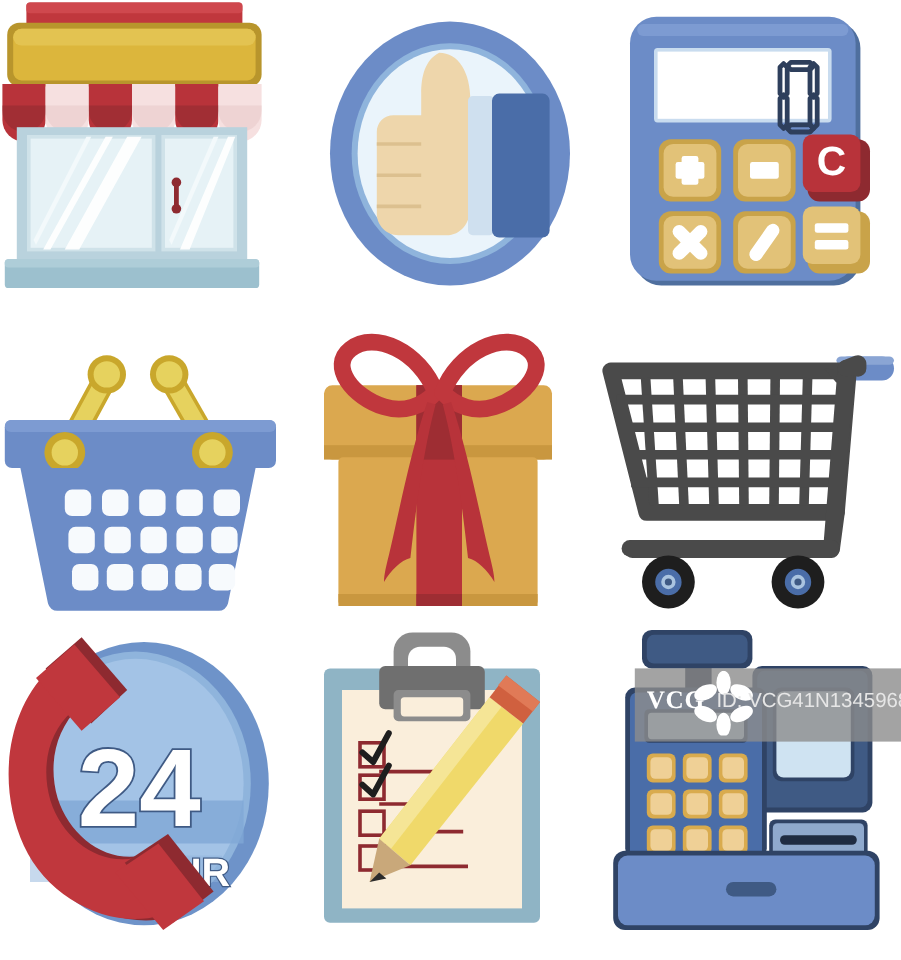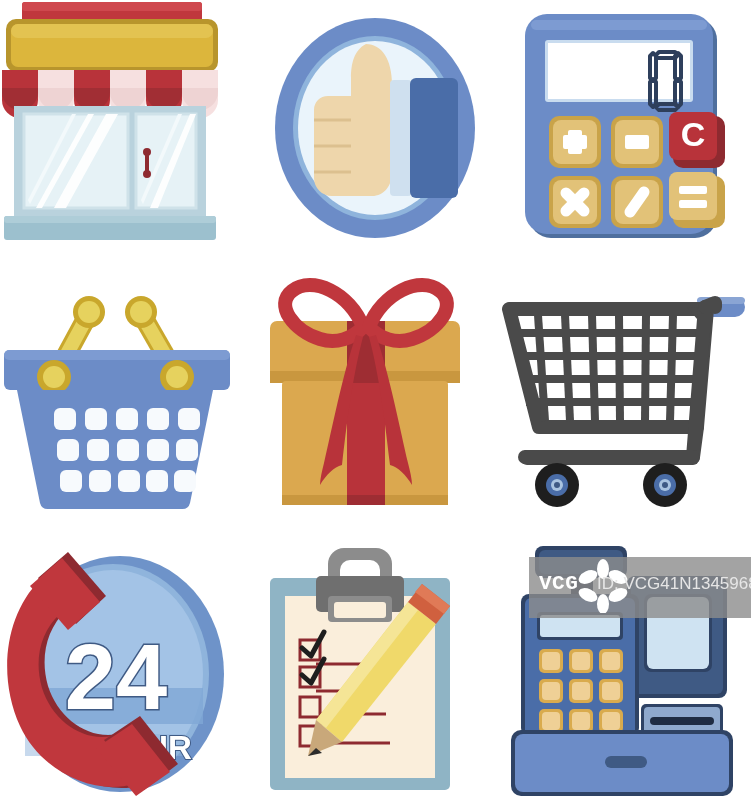--- a/index.html
+++ b/index.html
@@ -21,42 +21,42 @@
   .cell {
     position: absolute;
     width: 250px;
     height: 266px;
   }
   .c0 { left: 0px; }
   .c1 { left: 250px; }
   .c2 { left: 501px; }
   .r0 { top: 0px; }
   .r1 { top: 267px; }
-  .r2 { top: 534px; }
+  .r2 { top: 513px; }
   .cell svg { display: block; width: 250px; height: 266px; }
 
   
   #watermark {
     position: absolute;
     left: 529px;
     top: 557px;
     width: 222px;
     height: 61px;
     background: rgba(140,140,140,0.80);
     pointer-events: none;
   }
   #wm-logo {
     position: absolute;
     left: 10px;
     top: 16px;
     font-size: 21px;
     font-weight: bold;
     letter-spacing: 0.5px;
     color: #ffffff;
-    font-family: Liberation Mono, monospace;
+    font-family: Liberation Serif, serif;
     line-height: 1;
   }
   #wm-burst {
     position: absolute;
     left: 47px;
     top: 2px;
     width: 54px;
     height: 54px;
   }
   #wm-id {

